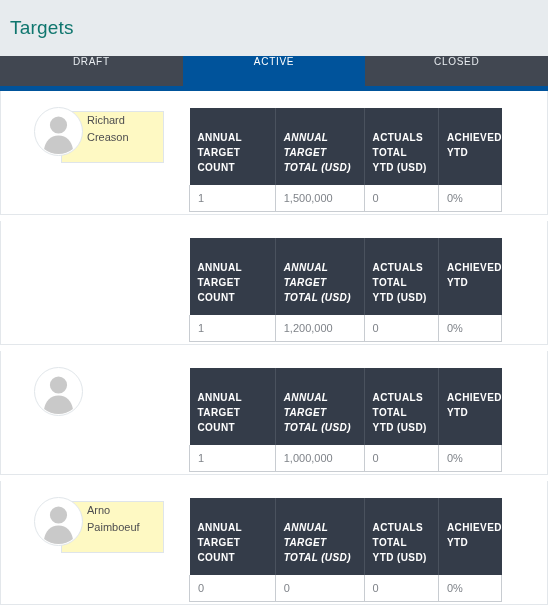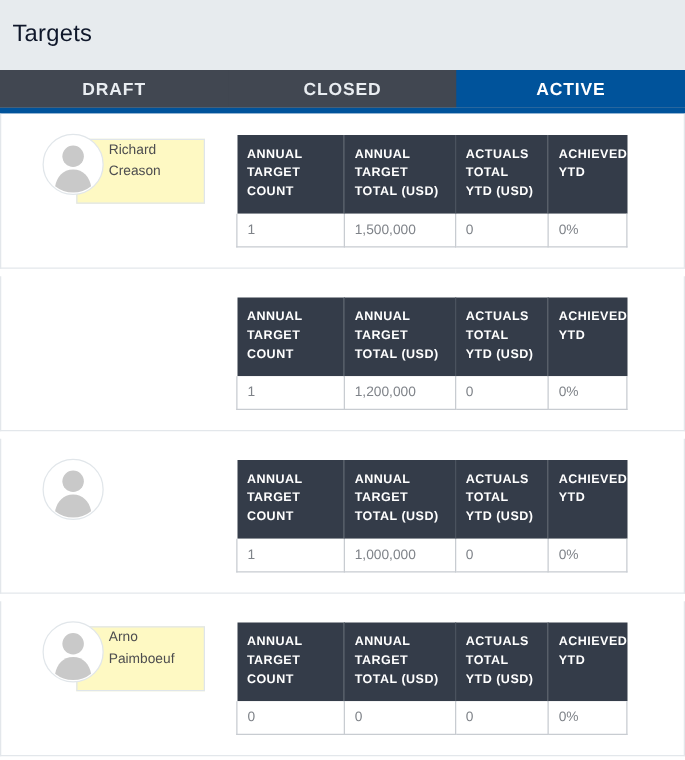--- a/index.html
+++ b/index.html
@@ -20,39 +20,38 @@
     height: 56px;
     background: #e7ebee;
     display: flex;
     align-items: center;
     padding: 0 10px;
     box-sizing: border-box;
   }
   .page-title {
     font-size: 19px;
     font-weight: 400;
-    color: #0f172a;
+    color: #0f766e;
     letter-spacing: 0.2px;
   }
 
   
   .tab-bar {
     display: flex;
     height: 30px;
     background: #414751;
   }
   .tab {
     flex: 1 1 33.3333%;
     background: #414751;
     color: #e9edf1;
-    font-size: 14px;
-    font-weight: 700;
+    font-size: 10px;
+    font-weight: 400;
     letter-spacing: 0.7px;
     display: flex;
-    align-items: center;
     justify-content: center;
     box-sizing: border-box;
     user-select: none;
     cursor: pointer;
   }
   .tab.active {
     background: #00539b;
     color: #ffffff;
   }
   .tab-underline {
@@ -135,21 +134,21 @@
   }
   .metrics th {
     background: #343c49;
     color: #ffffff;
     font-size: 10px;
     font-weight: 700;
     letter-spacing: 0.4px;
     line-height: 15px;
     text-align: left;
     vertical-align: top;
-    padding: 8px 8px 10px 8px;
+    padding: 22px 8px 10px 8px;
     border-right: 1px solid #4a525e;
     height: 61px;
     box-sizing: border-box;
   }
   .metrics th:last-child {
     border-right: none;
   }
   .metrics td {
     background: #ffffff;
     color: #7f8389;
@@ -159,40 +158,40 @@
     padding: 6px 8px;
     height: 26px;
     box-sizing: border-box;
     border: 1px solid #c8ccd1;
     border-top: none;
   }
   .metrics td + td {
     border-left: none;
   }
   .col-1 { width: 83px; }
-  .col-2 { width: 86px; }
+  .col-2 { width: 86px; font-style: italic; }
   .col-3 { width: 72px; }
   .col-4 { width: 61px; }
 </style>
 </head>
 <body>
 
 <div class="page-header">
   <div class="page-title">Targets</div>
 </div>
 
 <div class="tab-bar">
   <div class="tab">
     <span>DRAFT</span>
   </div>
+  <div class="tab active">
+    <span>ACTIVE</span>
+  </div>
   <div class="tab">
     <span>CLOSED</span>
-  </div>
-  <div class="tab active">
-    <span>ACTIVE</span>
   </div>
 </div>
 <div class="tab-underline"></div>
 
 <div class="cards">
 
   <div class="card">
     <div class="person">
       <div class="person-namebox">
         <span class="person-name">Richard Creason</span>

